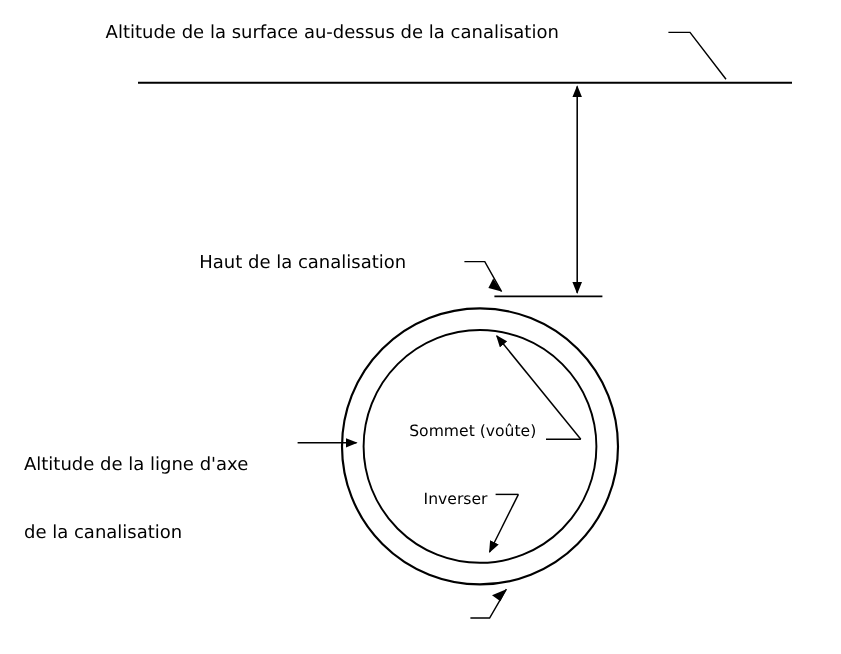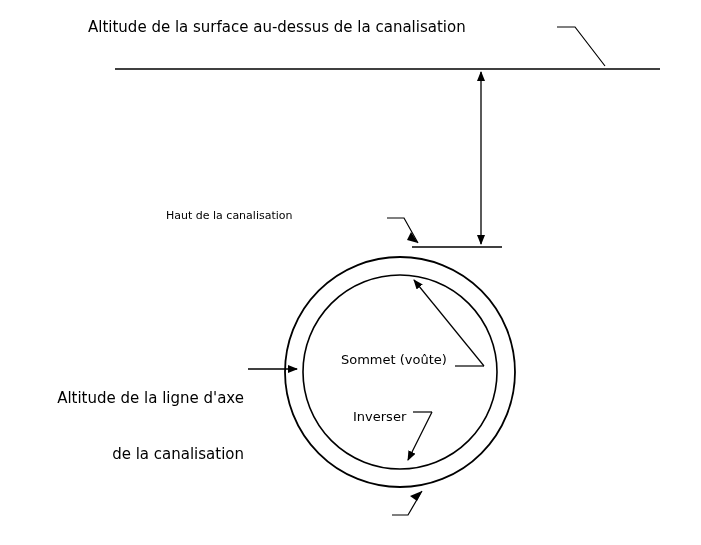--- a/index.html
+++ b/index.html
@@ -36,27 +36,27 @@
     font-size: 15px;
   }
   .lbl-couverture {
     left: 427px;
     top: 144px;
     font-size: 15px;
   }
   .lbl-haut {
     left: 166px;
     top: 209px;
-    font-size: 11px;
+    font-size: 15px;
   }
   .lbl-axe {
     left: 20px;
-    top: 351px;
+    top: 340px;
     font-size: 15px;
-    text-align: right;
+    text-align: left;
     width: 224px;
   }
   .lbl-sommet {
     left: 341px;
     top: 352px;
     font-size: 13px;
   }
   .lbl-inverser {
     left: 353px;
     top: 409px;

